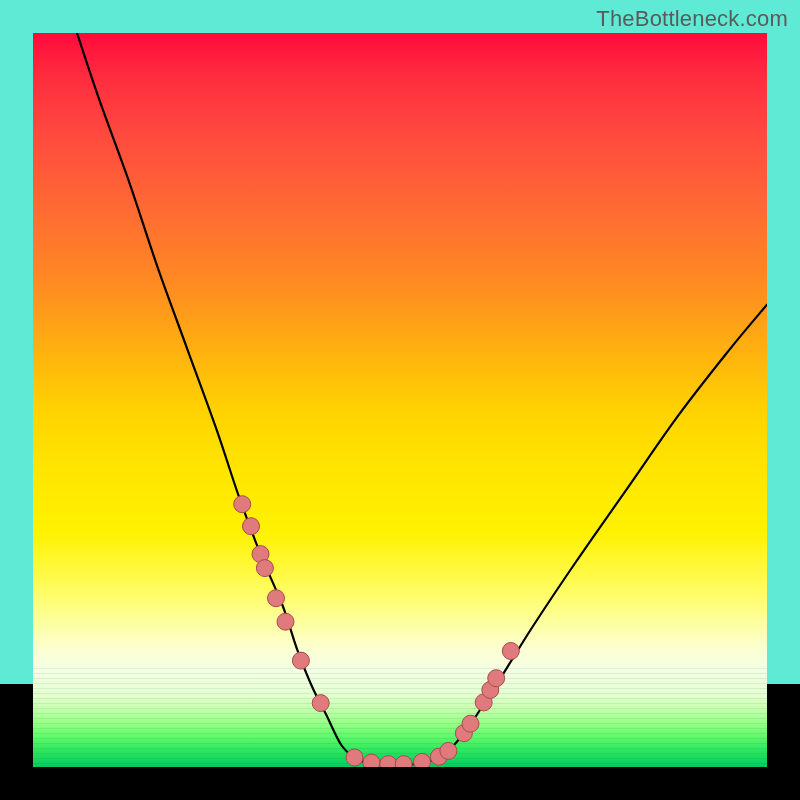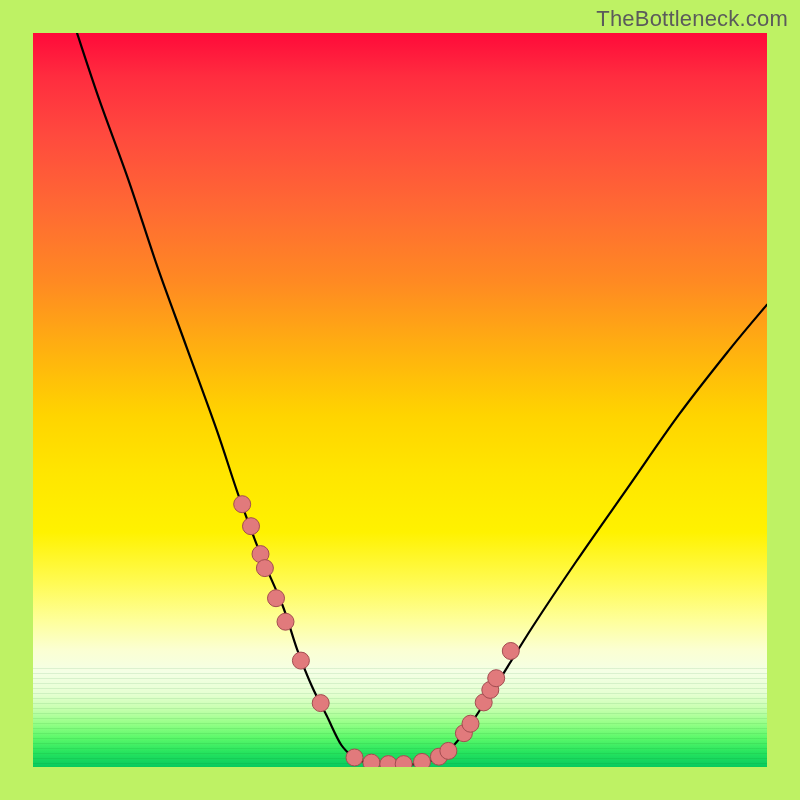--- a/index.html
+++ b/index.html
@@ -7,22 +7,22 @@
     padding: 0;
     width: 800px;
     height: 800px;
     overflow: hidden;
     background: #000;
     font-family: Arial, Helvetica, sans-serif;
   }
   .stage {
     position: relative;
     width: 800px;
-    height: 800px;
-    background: #bef264;
+    height: 684px;
+    background: #5eead4;
   }
   .watermark {
     position: absolute;
     top: 6px;
     right: 12px;
     color: #5b5b5b;
     font-size: 22px;
     font-weight: 400;
     letter-spacing: 0.2px;
     user-select: none;

